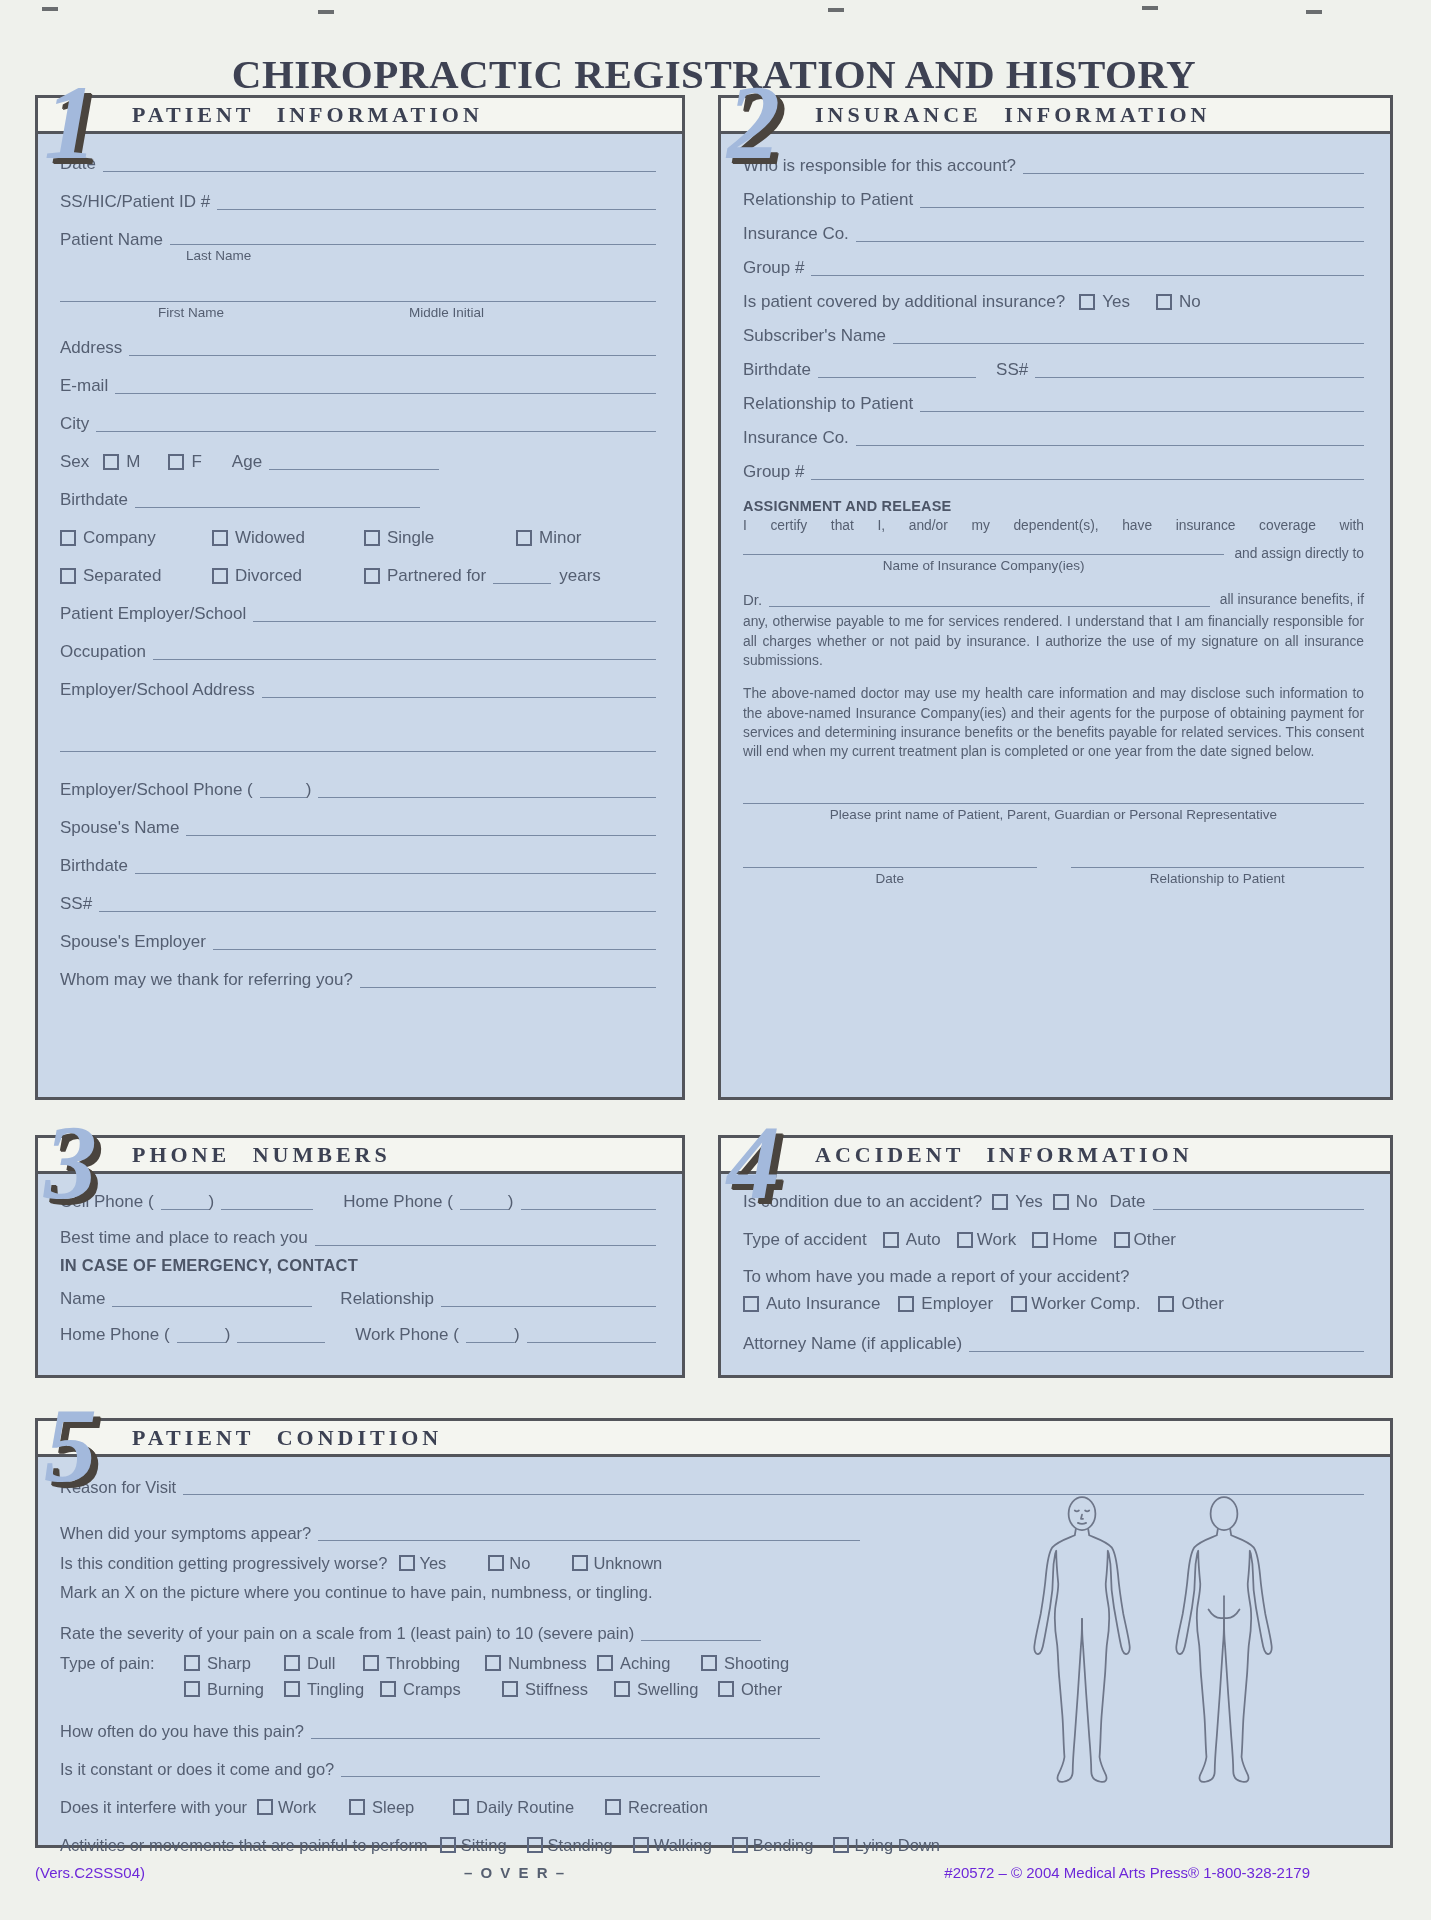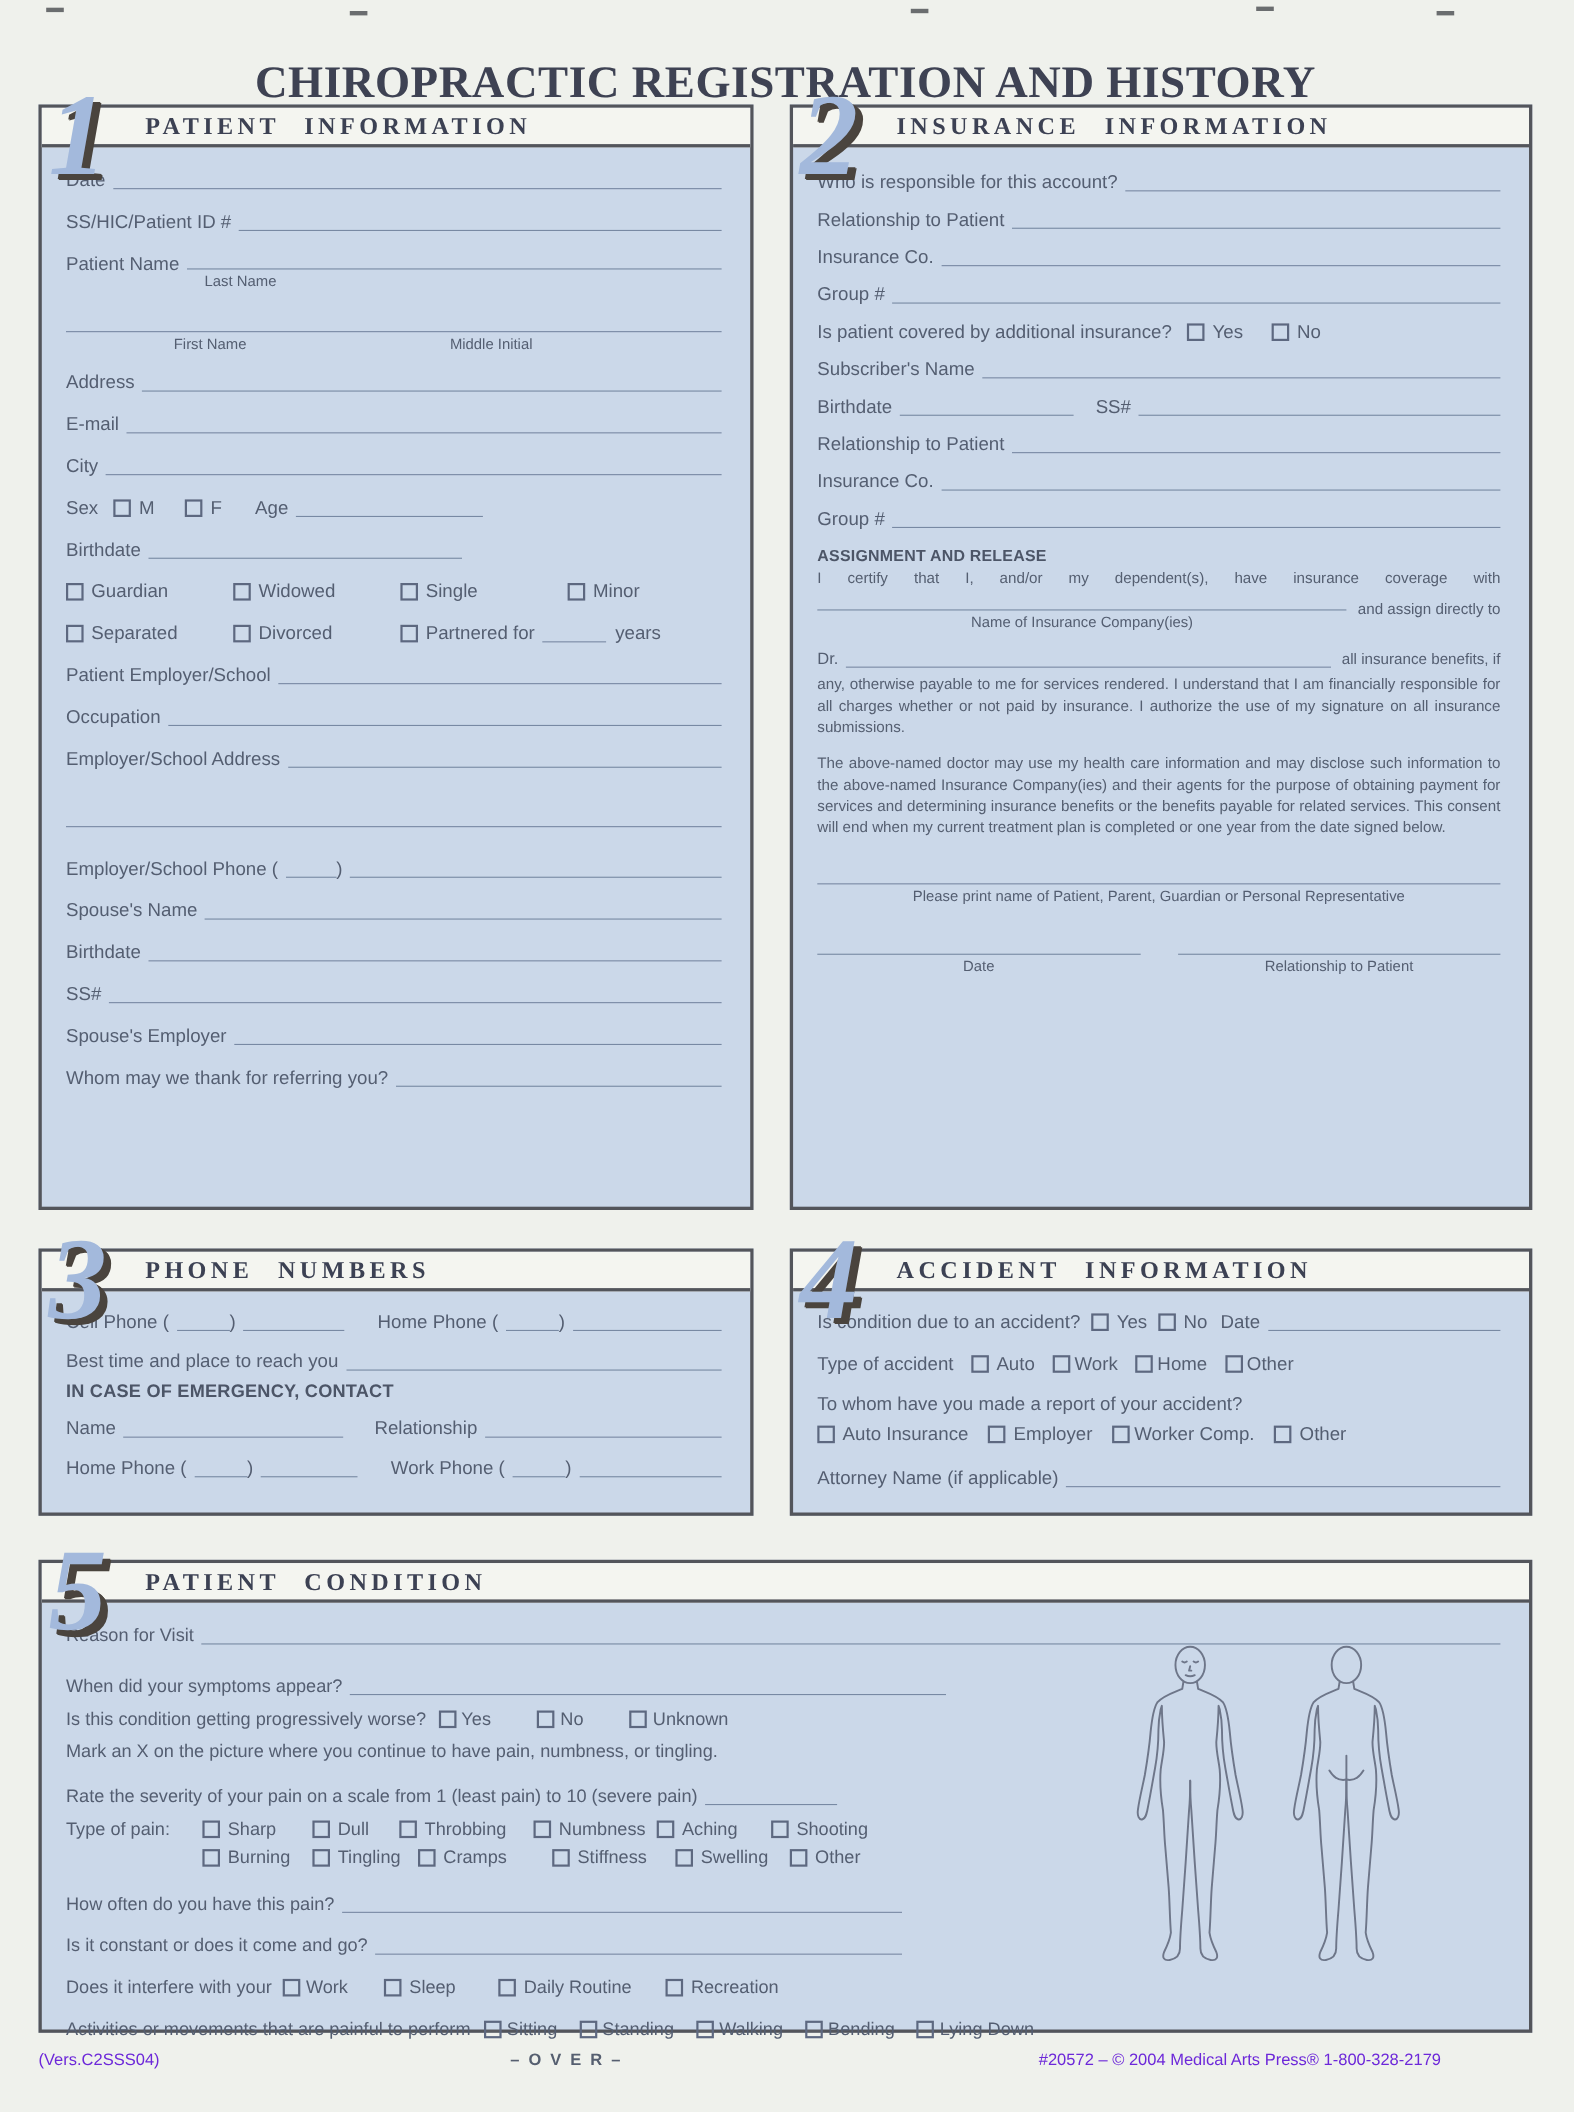--- a/index.html
+++ b/index.html
@@ -126,21 +126,21 @@
       <span class="lb" style="margin-left:30px">Age</span>
       <span class="lnw" style="width:170px"></span>
     </div>
     <div class="row">
       <span class="lb">Birthdate</span>
       <span class="lnw" style="width:285px"></span>
     </div>
     <div class="row">
       <span class="mc">
           <span class="cb"></span>
-          <span>Guardian</span>
+          <span>Company</span>
         </span>
       <span class="mc">
           <span class="cb"></span>
           <span>Widowed</span>
         </span>
       <span class="mc">
           <span class="cb"></span>
           <span>Single</span>
         </span>
       <span class="mc">

